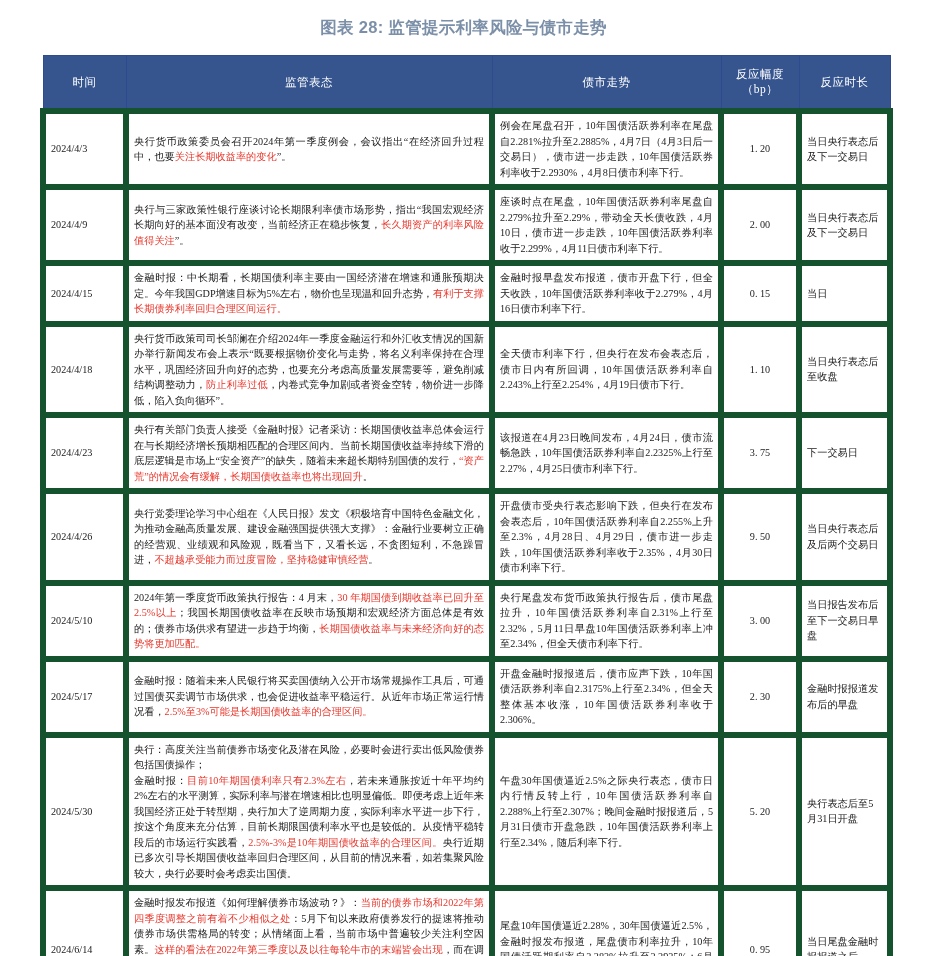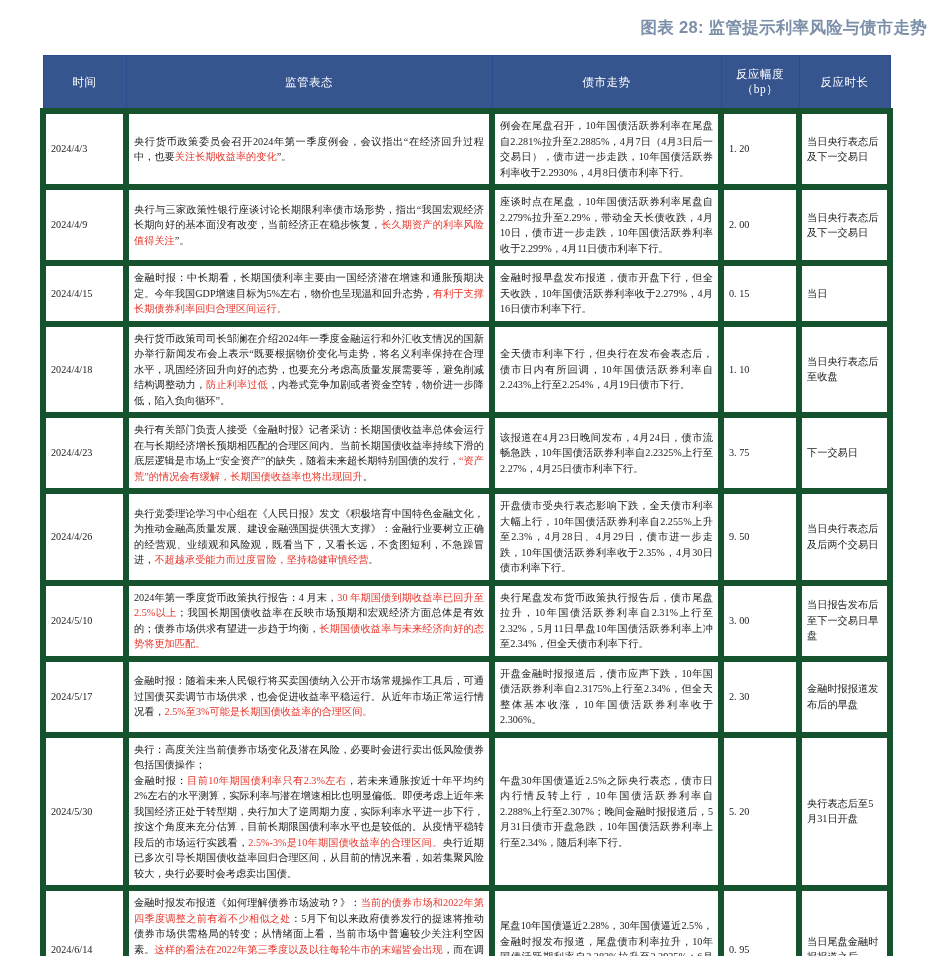--- a/index.html
+++ b/index.html
@@ -13,21 +13,21 @@
 
   .page {
     width: 927px;
     min-height: 956px;
     padding: 0;
     position: relative;
     background: #ffffff;
   }
 
   .chart-title {
-    text-align: right;
+    text-align: center;
     color: #7b8fa8;
     font-size: 16.5px;
     font-weight: bold;
     letter-spacing: 0.3px;
     padding: 17px 0 14px 0;
     font-family: "Liberation Sans", "DejaVu Sans", sans-serif;
   }
 
   .table-wrap {
     padding: 2px 40px;
@@ -63,21 +63,21 @@
     font-family: "Liberation Serif", "DejaVu Serif", serif;
   }
 
   td.c-date {
     text-align: left;
     font-size: 10.5px;
     white-space: nowrap;
   }
   td.c-stance { text-align: justify; text-justify: inter-ideograph; padding: 5px 7px; }
   td.c-bond { text-align: justify; text-justify: inter-ideograph; padding: 5px 6px; }
-  td.c-amp { font-size: 10.5px; }
+  td.c-amp { text-align: center; font-size: 10.5px; }
   td.c-dur { text-align: left; padding: 5px 4px; }
 
   .col-date { width: 83px; }
   .col-stance { width: 366px; }
   .col-bond { width: 229px; }
   .col-amp { width: 78px; }
   .col-dur { width: 91px; }
 
   .red { color: #e8352a; }
 </style>
@@ -138,21 +138,21 @@
           <tr>
             <td class="c-date">2024/4/23</td>
             <td class="c-stance"><span>央行有关部门负责人接受《金融时报》记者采访：长期国债收益率总体会运行在与长期经济增长预期相匹配的合理区间内。当前长期国债收益率持续下滑的底层逻辑是市场上“安全资产”的缺失，随着未来超长期特别国债的发行，</span><span class="red">“资产荒”的情况会有缓解，长期国债收益率也将出现回升</span><span>。</span></td>
             <td class="c-bond">该报道在4月23日晚间发布，4月24日，债市流畅急跌，10年国债活跃券利率自2.2325%上行至2.27%，4月25日债市利率下行。</td>
             <td class="c-amp">3. 75</td>
             <td class="c-dur">下一交易日</td>
           </tr>
           <tr>
             <td class="c-date">2024/4/26</td>
             <td class="c-stance"><span>央行党委理论学习中心组在《人民日报》发文《积极培育中国特色金融文化，为推动金融高质量发展、建设金融强国提供强大支撑》：金融行业要树立正确的经营观、业绩观和风险观，既看当下，又看长远，不贪图短利，不急躁冒进，</span><span class="red">不超越承受能力而过度冒险，坚持稳健审慎经营</span><span>。</span></td>
-            <td class="c-bond">开盘债市受央行表态影响下跌，全天债市利率大幅上行，10年国债活跃券利率自2.255%上升至2.3%，4月28日、4月29日，债市进一步走跌，10年国债活跃券利率收于2.35%，4月30日债市利率下行。</td>
+            <td class="c-bond">开盘债市受央行表态影响下跌，但央行在发布会表态后，10年国债活跃券利率自2.255%上升至2.3%，4月28日、4月29日，债市进一步走跌，10年国债活跃券利率收于2.35%，4月30日债市利率下行。</td>
             <td class="c-amp">9. 50</td>
             <td class="c-dur">当日央行表态后及后两个交易日</td>
           </tr>
           <tr>
             <td class="c-date">2024/5/10</td>
             <td class="c-stance"><span>2024年第一季度货币政策执行报告：4 月末，</span><span class="red">30 年期国债到期收益率已回升至 2.5%以上</span><span>；我国长期国债收益率在反映市场预期和宏观经济方面总体是有效的；债券市场供求有望进一步趋于均衡，</span><span class="red">长期国债收益率与未来经济向好的态势将更加匹配。</span></td>
             <td class="c-bond">央行尾盘发布货币政策执行报告后，债市尾盘拉升，10年国债活跃券利率自2.31%上行至2.32%，5月11日早盘10年国债活跃券利率上冲至2.34%，但全天债市利率下行。</td>
             <td class="c-amp">3. 00</td>
             <td class="c-dur">当日报告发布后至下一交易日早盘</td>
           </tr>

